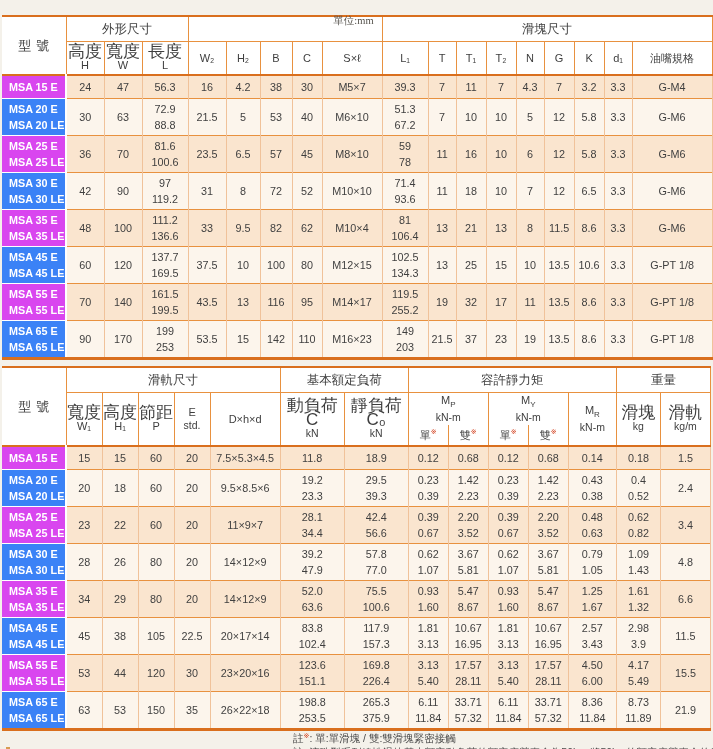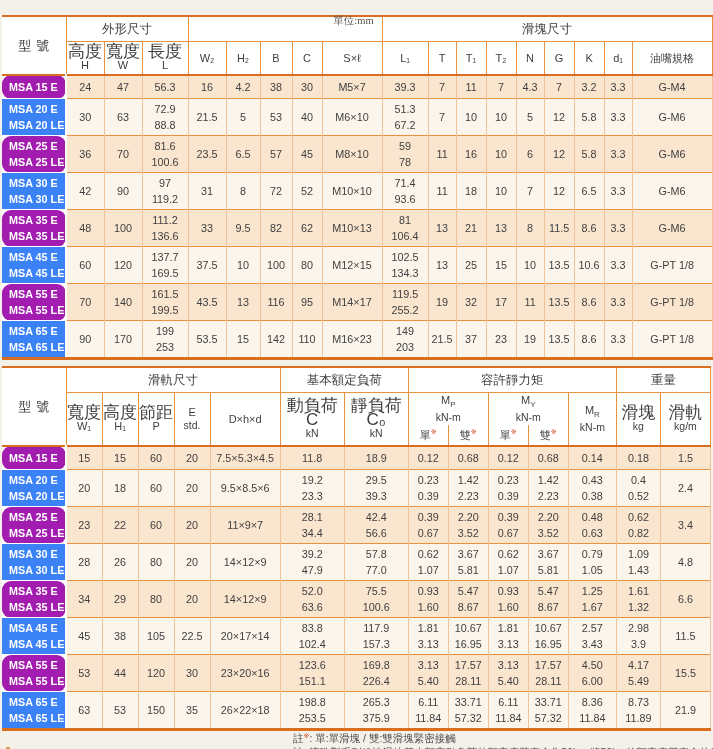--- a/index.html
+++ b/index.html
@@ -52,21 +52,21 @@
     color:#FFFFFF;font-weight:bold;font-size:10.5px;text-align:left !important;
     padding:2px 0 2px 7px !important;
     border-left:none !important;border-right:2px solid #FFFFFF !important;
     border-top:1px solid #FFFFFF !important;
   }
   td.mlabel div{line-height:16px;white-space:nowrap;}
   td.mlabel.orange{background:#E8802F;}
   td.mlabel.gray{background:#9D9C9A;}
   tr.row-peach td{background:#FAE5CF;}
   tr.row-cream td{background:#FCF5EC;}
-  tr.row-peach td.mlabel.orange,tr.row-cream td.mlabel.orange{background:#a21caf;border-radius:9px;}
+  tr.row-peach td.mlabel.orange,tr.row-cream td.mlabel.orange{background:#d946ef;}
   tr.row-peach td.mlabel.gray,tr.row-cream td.mlabel.gray{background:#3b82f6;}
 
   .tbl-gap{height:6px;}
 
   .bottom-section{position:relative;height:46px;}
   .footer-title{
     position:absolute;left:6px;top:16px;
     border-left:4px solid #D79A52;padding-left:8px;
     font-size:15px;color:#3C3C3C;line-height:20px;
   }
@@ -255,21 +255,21 @@
         <td>48</td>
         <td>100</td>
         <td>
           <div>111.2</div>
           <div>136.6</div>
         </td>
         <td>33</td>
         <td>9.5</td>
         <td>82</td>
         <td>62</td>
-        <td>M10×13</td>
+        <td>M10×4</td>
         <td>
           <div>81</div>
           <div>106.4</div>
         </td>
         <td>13</td>
         <td>21</td>
         <td>13</td>
         <td>8</td>
         <td>11.5</td>
         <td>8.6</td>

